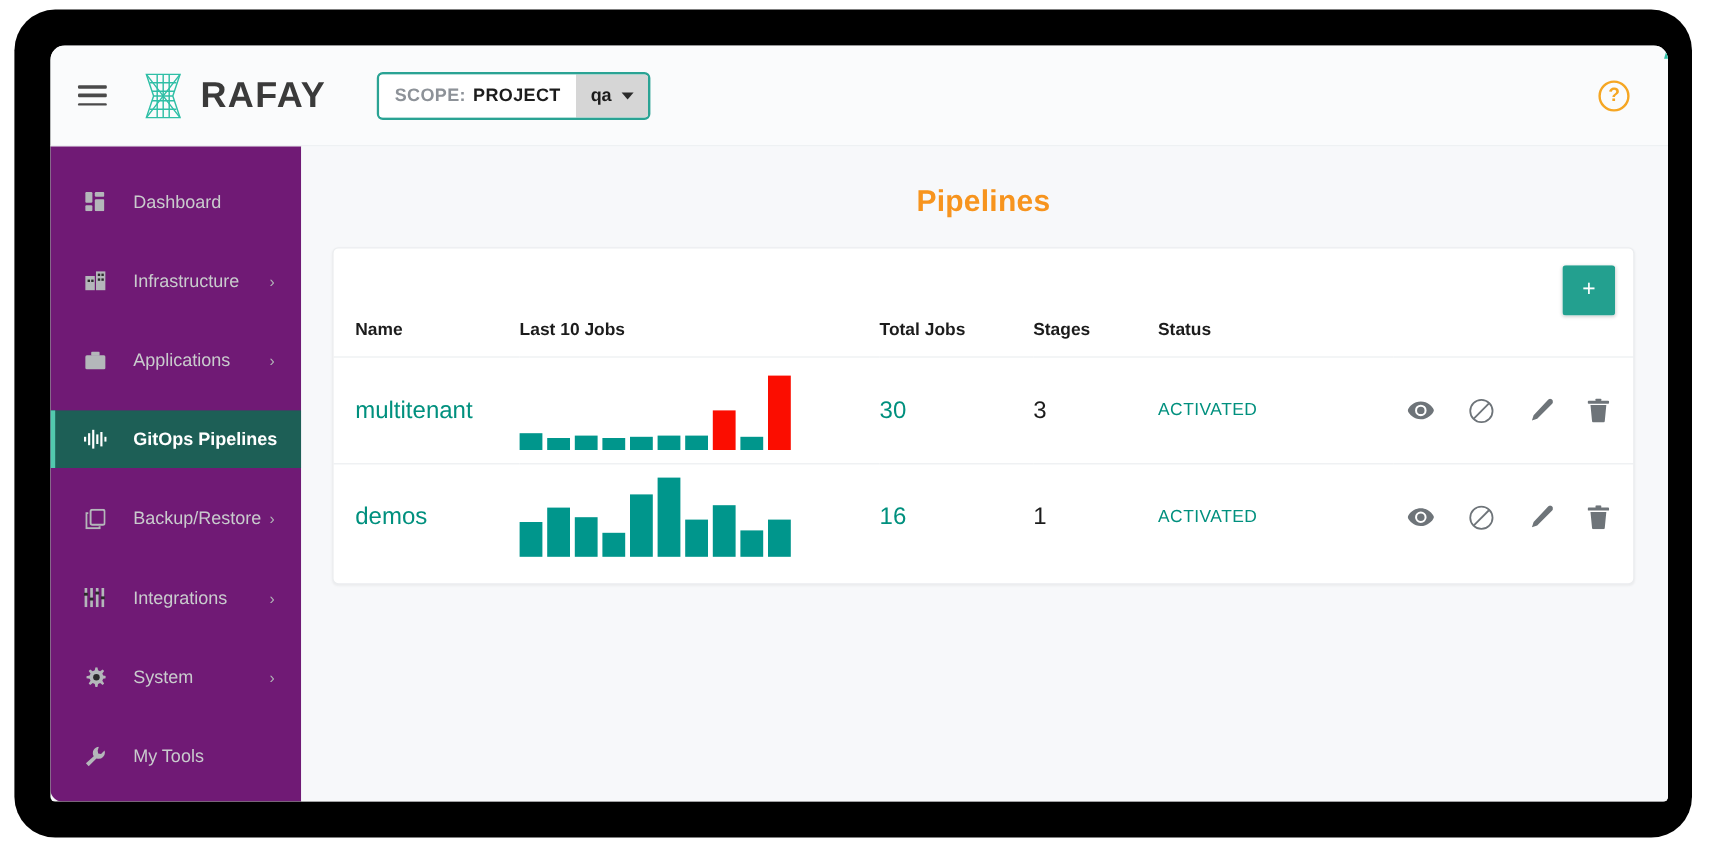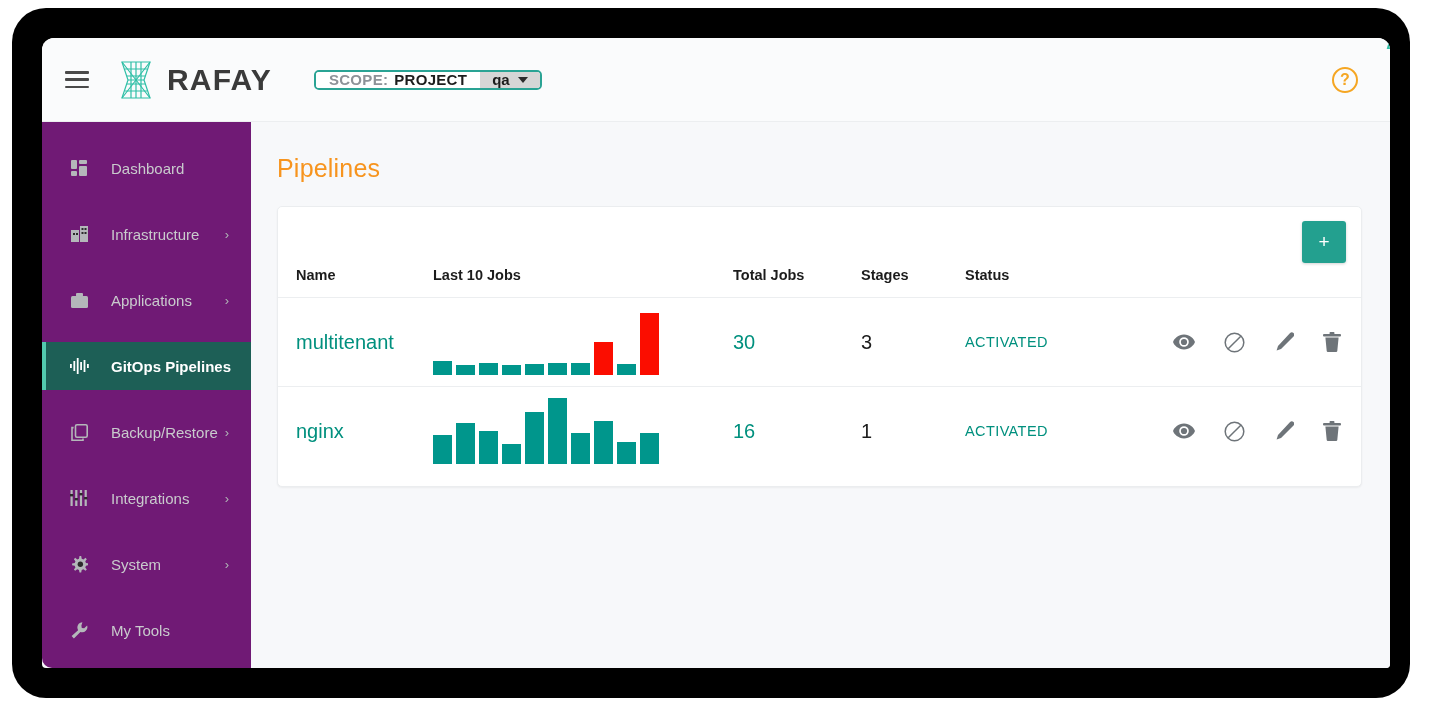--- a/index.html
+++ b/index.html
@@ -47,21 +47,21 @@
     color: #3a3a3a; margin-left: 9px; position: relative;
   }
   #logo-tick {
     position: absolute; right: -2px; top: 2px;
     width: 13px; height: 9px;
     border-right: 4px solid #2fbfa6;
     transform: skewX(-16deg);
   }
 
   #scope {
-    margin-left: 42px; height: 20px;
+    margin-left: 42px; height: 40px;
     display: flex; align-items: stretch;
     border: 2px solid #2aa394; border-radius: 5px;
     overflow: hidden; background: #fff; cursor: pointer;
   }
   #scope-left {
     display: flex; align-items: center; gap: 6px;
     padding: 0 13px; font-size: 15px; background: #fff;
   }
   #scope-label { color: #8d9298; font-weight: bold; letter-spacing: .3px; }
   #scope-value { color: #1c1c1c; font-weight: bold; letter-spacing: .3px; }
@@ -122,21 +122,21 @@
   }
 
   
   #content {
     position: absolute; left: 209px; top: 84px;
     width: 1139px; height: 546px;
     background: #f7f8fa;
     padding: 32px 28px 0 26px;
   }
   #page-title {
-    font-size: 25px; color: #f7941e; font-weight: normal; letter-spacing: .2px;
+    font-size: 25px; color: #f7941e; font-weight: bold; letter-spacing: .2px; text-align: center;
   }
   #page-desc {
     margin-top: 18px; font-size: 14.5px; color: #666a6e;
     font-style: italic; letter-spacing: -.1px;
   }
 
   #card {
     margin-top: 23px; background: #ffffff;
     border-radius: 5px; border: 1px solid #ebedef;
     box-shadow: 0 1px 2px rgba(0,0,0,.05);
@@ -405,21 +405,21 @@
                     <rect x="0" y="2" width="18" height="2.5" rx="1"></rect>
                     <rect x="6.6" y="0" width="4.8" height="2.6" rx="0.7"></rect>
                     <path d="M2.4 5.6 h13.2 l-1.3 13.4 a1.2 1.2 0 0 1 -1.2 1 H4.9 a1.2 1.2 0 0 1 -1.2 -1 z"></path>
                   </svg>
                 </span>
               </div>
             </td>
           </tr>
 
           <tr>
-            <td class="cell-name">nginx</td>
+            <td class="cell-name">demos</td>
             <td>
               <div class="spark" id="spark-1">
                   <i style="height: 29px; background: rgb(0, 150, 140);"></i>
                   <i style="height: 41px; background: rgb(0, 150, 140);"></i>
                   <i style="height: 33px; background: rgb(0, 150, 140);"></i>
                   <i style="height: 20px; background: rgb(0, 150, 140);"></i>
                   <i style="height: 52px; background: rgb(0, 150, 140);"></i>
                   <i style="height: 66px; background: rgb(0, 150, 140);"></i>
                   <i style="height: 31px; background: rgb(0, 150, 140);"></i>
                   <i style="height: 43px; background: rgb(0, 150, 140);"></i>

